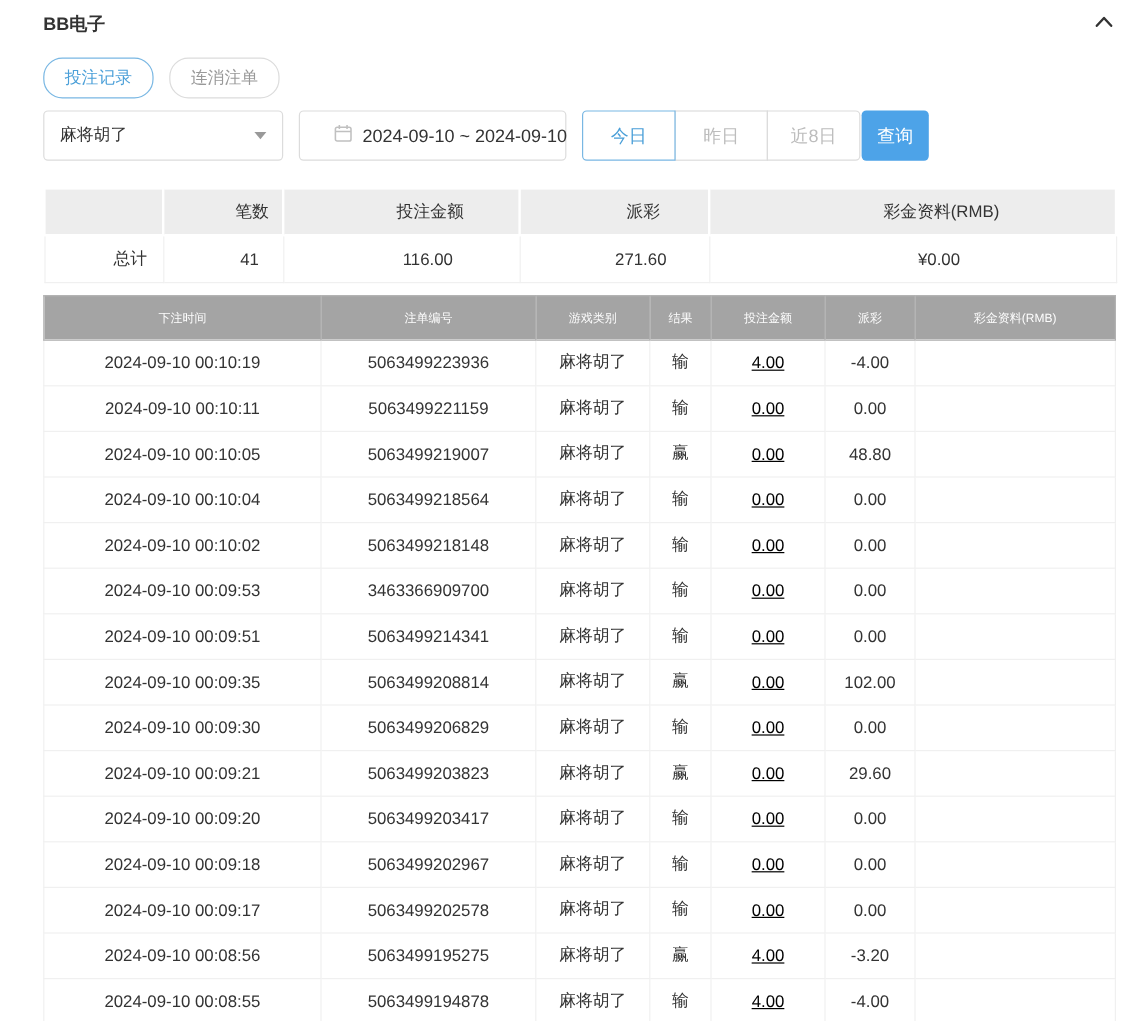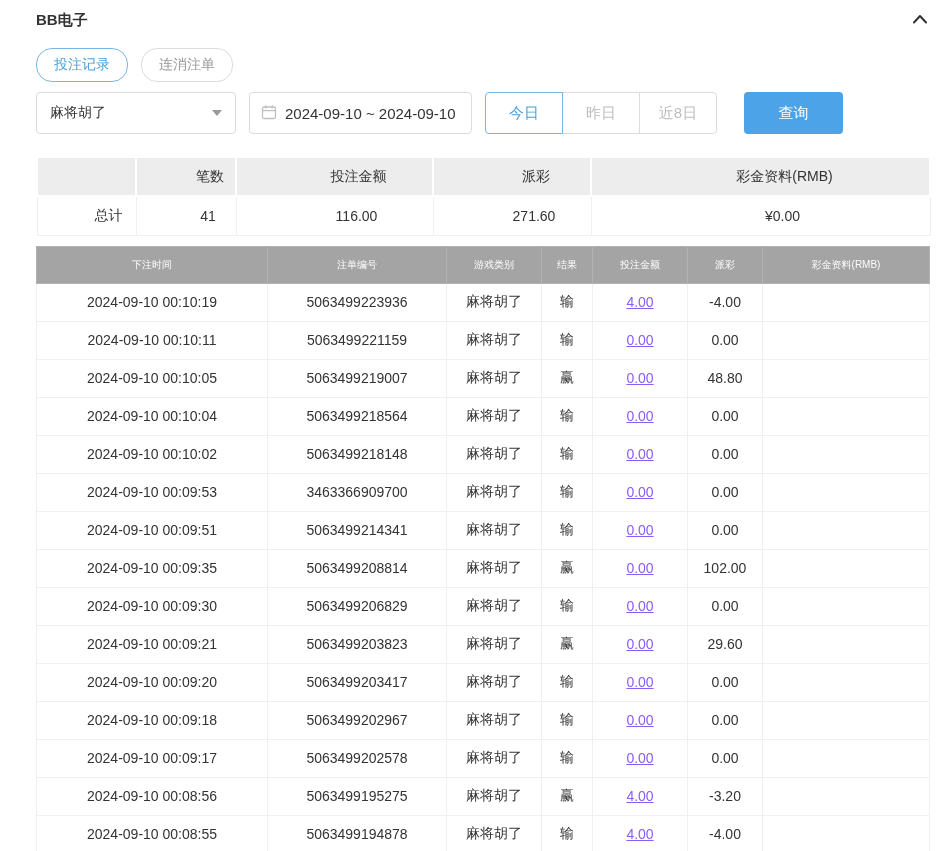--- a/index.html
+++ b/index.html
@@ -31,34 +31,34 @@
     width:200px; height:42px; border:1px solid #dcdcdc; border-radius:4px;
     display:flex; align-items:center; justify-content:space-between;
     padding:0 13px; font-size:14px; cursor:pointer; background:#fff;
   }
   .caret-down {
     width:0; height:0; border-left:5px solid transparent; border-right:5px solid transparent;
     border-top:6px solid #999;
   }
   .date-input {
     margin-left:13px; width:223px; height:42px; border:1px solid #dcdcdc; border-radius:4px;
-    display:flex; align-items:center; gap:8px; padding:0 11px; font-size:15px;
+    display:flex; align-items:center; gap:8px; padding:0 28px; font-size:15px;
     background:#fff; cursor:pointer; white-space:nowrap;
   }
   .btn-group { display:flex; margin-left:13px; }
   .qb {
     width:78px; height:42px; background:#fff; border:1px solid #dcdcdc;
     font-size:15px; color:#bdbdbd; cursor:pointer; margin-left:-1px;
     font-family:"Liberation Sans", sans-serif;
   }
   .qb:first-child { margin-left:0; border-radius:4px 0 0 4px; }
   .qb:last-child { border-radius:0 4px 4px 0; }
   .qb.active { border-color:#79b7e3; color:#4a9fd8; position:relative; z-index:1; }
   .query-btn {
-    margin-left:27px; width:99px; height:42px; border:none; border-radius:4px;
+    margin-left:1px; width:56px; height:42px; border:none; border-radius:4px;
     background:#4da3e8; color:#fff; font-size:15px; cursor:pointer;
     font-family:"Liberation Sans", sans-serif;
   }
 
   
   table { border-collapse:collapse; table-layout:fixed; }
   .summary { width:893px; margin-top:22px; }
   .summary th {
     background:#ededed; border:2px solid #fff; height:39px;
     font-size:14px; font-weight:400; color:#333; text-align:center;padding-left:48px;
@@ -71,21 +71,21 @@
   
   .bet-table { width:893px; margin-top:10px; }
   .bet-table thead th {
     background:#a4a4a4; color:#fdfdfd; font-weight:400; height:37px;
     font-size:10px; text-align:center; border:1px solid #b2b2b2;
   }
   .bet-table tbody td {
     height:38px; border:1px solid #f0f0f0; background:#fff;
     font-size:14px; text-align:center; color:#333;
   }
-  .amount-link { color:#8b5cf6; text-decoration:underline; cursor:pointer; }
+  .amount-link { color:#000000; text-decoration:underline; cursor:pointer; }
   .neg { color:#e05353; }
 </style>
 </head>
 <body>
 
 <div class="page">
 
   <div class="panel-header">
     <div class="panel-title">BB电子</div>
     <div class="collapse-btn">

